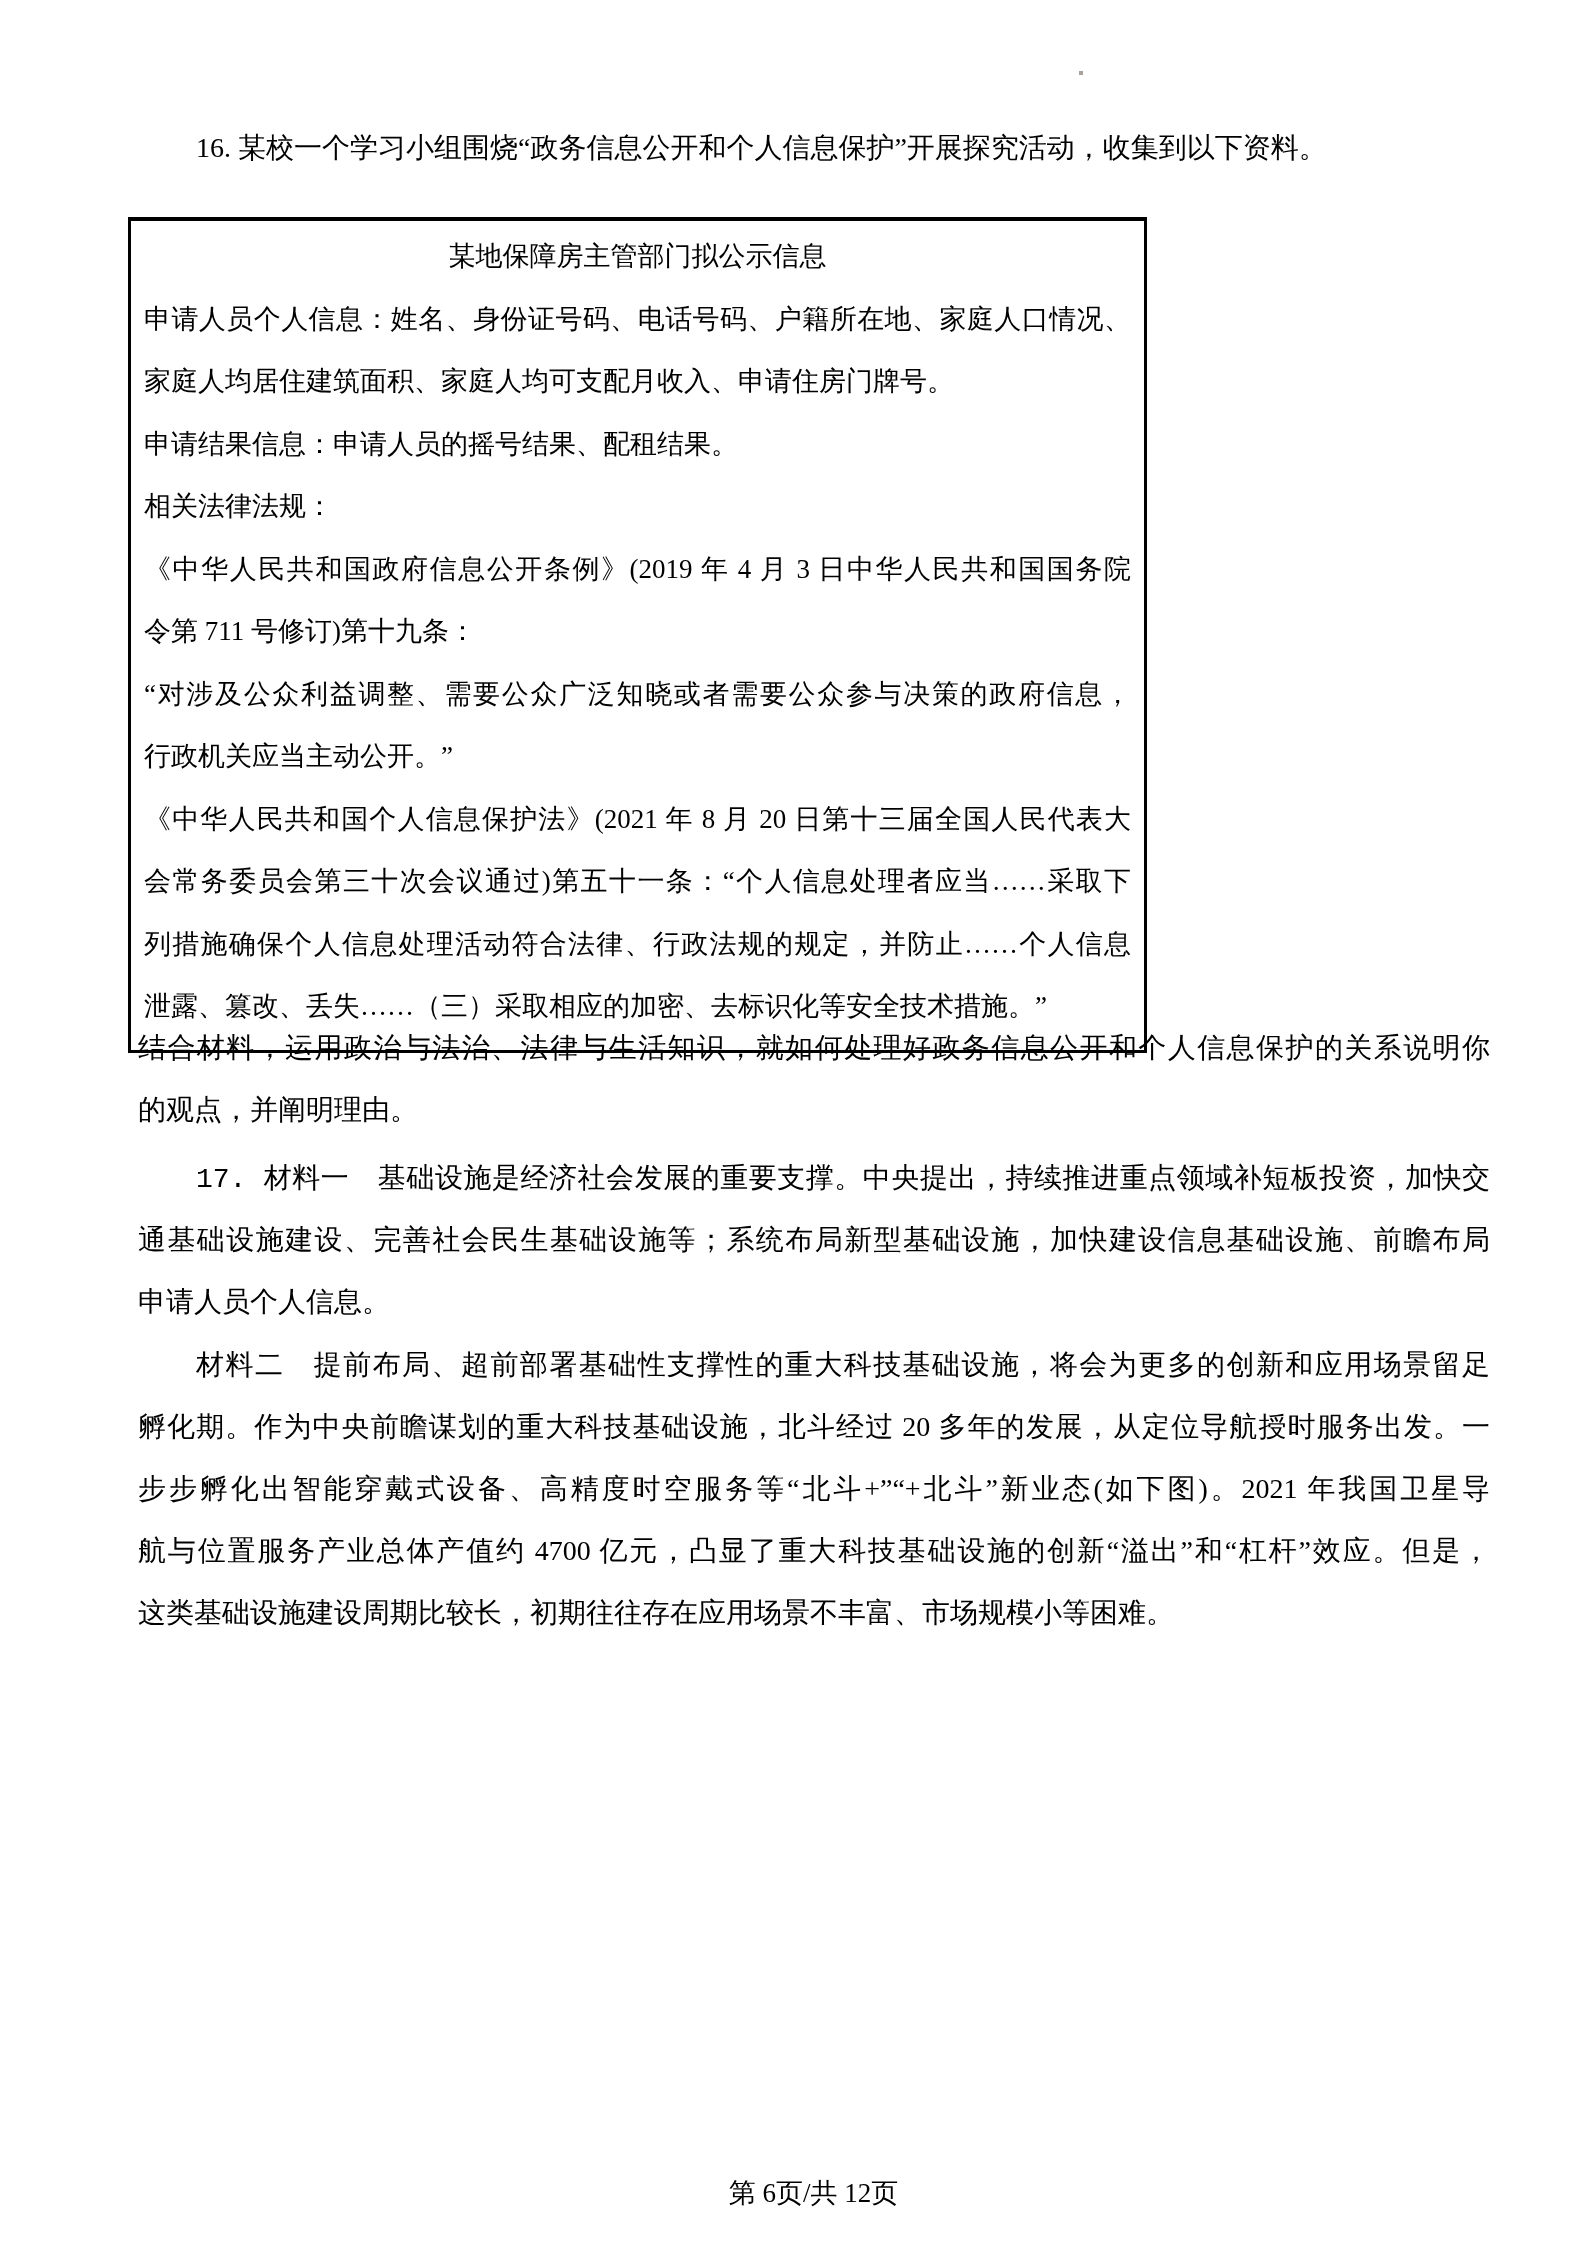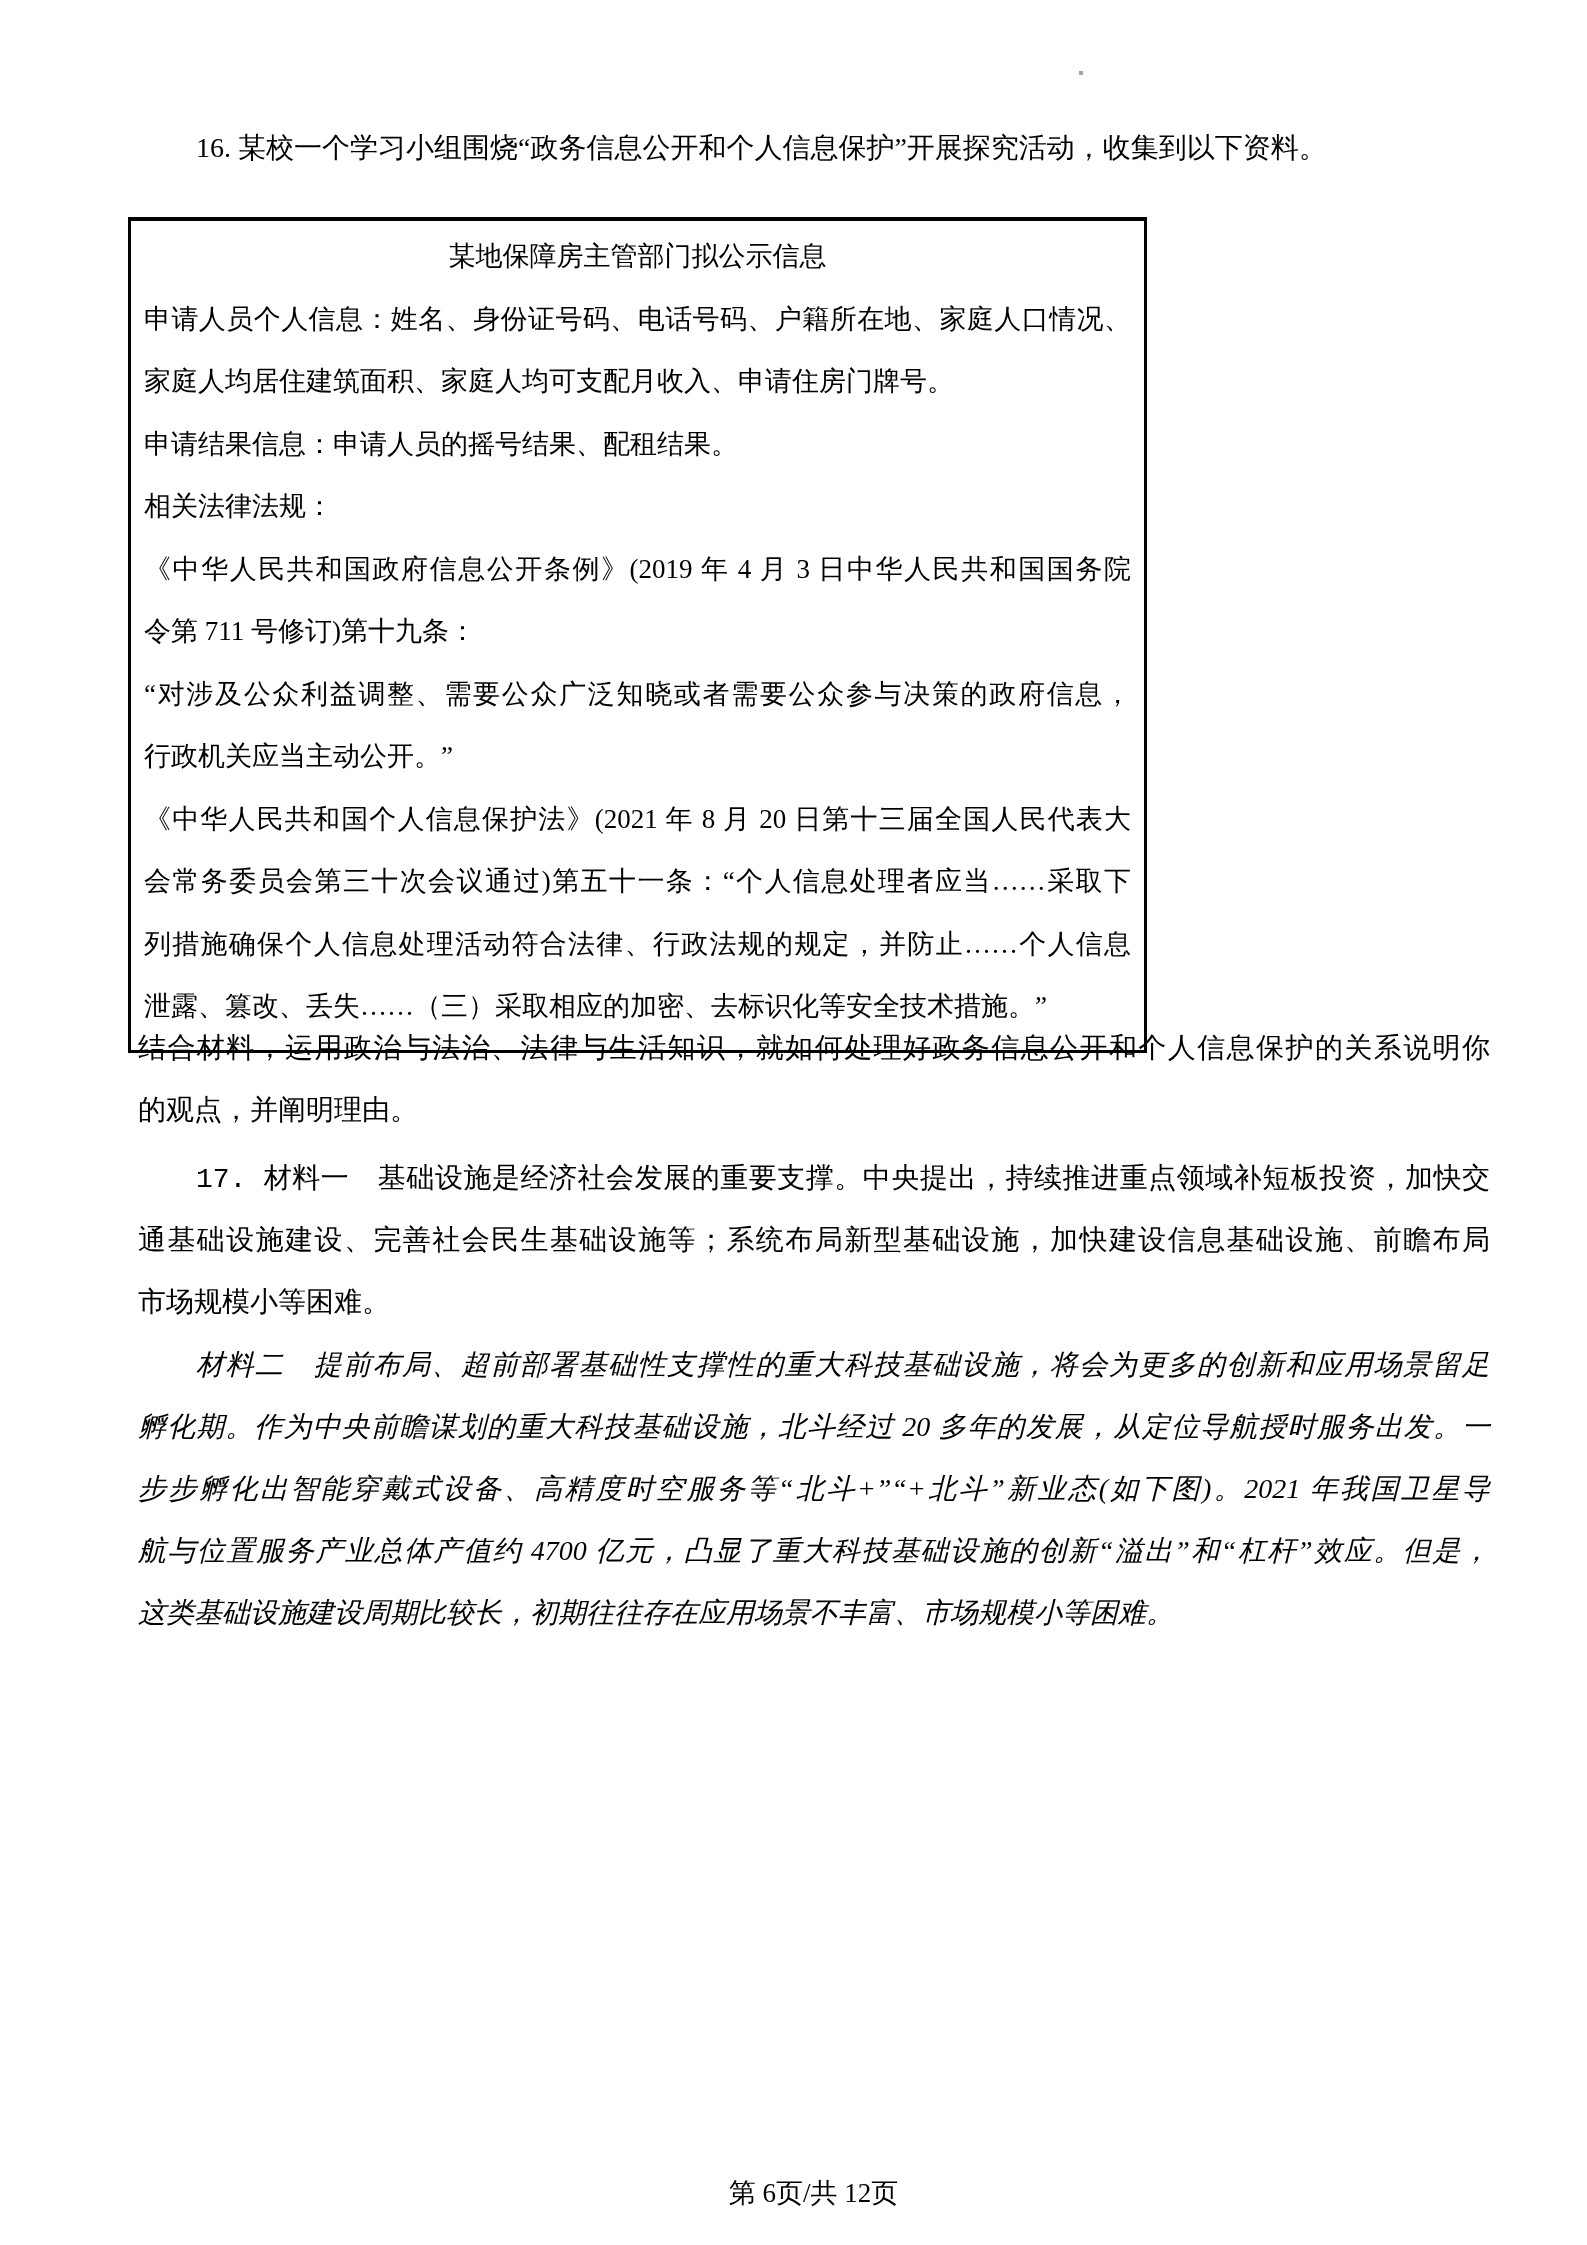--- a/index.html
+++ b/index.html
@@ -53,21 +53,21 @@
   #info-box .box-title {
     font-size: 27px;
     line-height: 62.5px;
     height: 62.5px;
     text-align: center;
     white-space: nowrap;
   }
 
   #q16-question { top: 1017px; }
   #q17-material1 { top: 1149px; font-family: Liberation Mono, monospace; }
-  #q17-material2 { top: 1334px; font-style: italic; }
+  #q17-material2 { top: 1334px; }
 
   .footer {
     position: absolute;
     left: 0; top: 2162px;
     width: 1587px;
     text-align: center;
     font-size: 27px;
     line-height: 62px;
     padding-left: 20px;
   }
@@ -100,21 +100,21 @@
   </div>
 
   <div class="block" id="q16-question">
     <div class="line j">结合材料，运用政治与法治、法律与生活知识，就如何处理好政务信息公开和个人信息保护的关系说明你</div>
     <div class="line">的观点，并阐明理由。</div>
   </div>
 
   <div class="block" id="q17-material1">
     <div class="line j indent">17. 材料一　基础设施是经济社会发展的重要支撑。中央提出，持续推进重点领域补短板投资，加快交</div>
     <div class="line j">通基础设施建设、完善社会民生基础设施等；系统布局新型基础设施，加快建设信息基础设施、前瞻布局</div>
-    <div class="line">市场规模小等困难。</div>
+    <div class="line">申请人员个人信息。</div>
   </div>
 
   <div class="block" id="q17-material2">
     <div class="line j indent">材料二　提前布局、超前部署基础性支撑性的重大科技基础设施，将会为更多的创新和应用场景留足</div>
     <div class="line j">孵化期。作为中央前瞻谋划的重大科技基础设施，北斗经过 20 多年的发展，从定位导航授时服务出发。一</div>
     <div class="line j">步步孵化出智能穿戴式设备、高精度时空服务等“北斗+”“+北斗”新业态(如下图)。2021 年我国卫星导</div>
     <div class="line j">航与位置服务产业总体产值约 4700 亿元，凸显了重大科技基础设施的创新“溢出”和“杠杆”效应。但是，</div>
     <div class="line">这类基础设施建设周期比较长，初期往往存在应用场景不丰富、市场规模小等困难。</div>
   </div>
 

